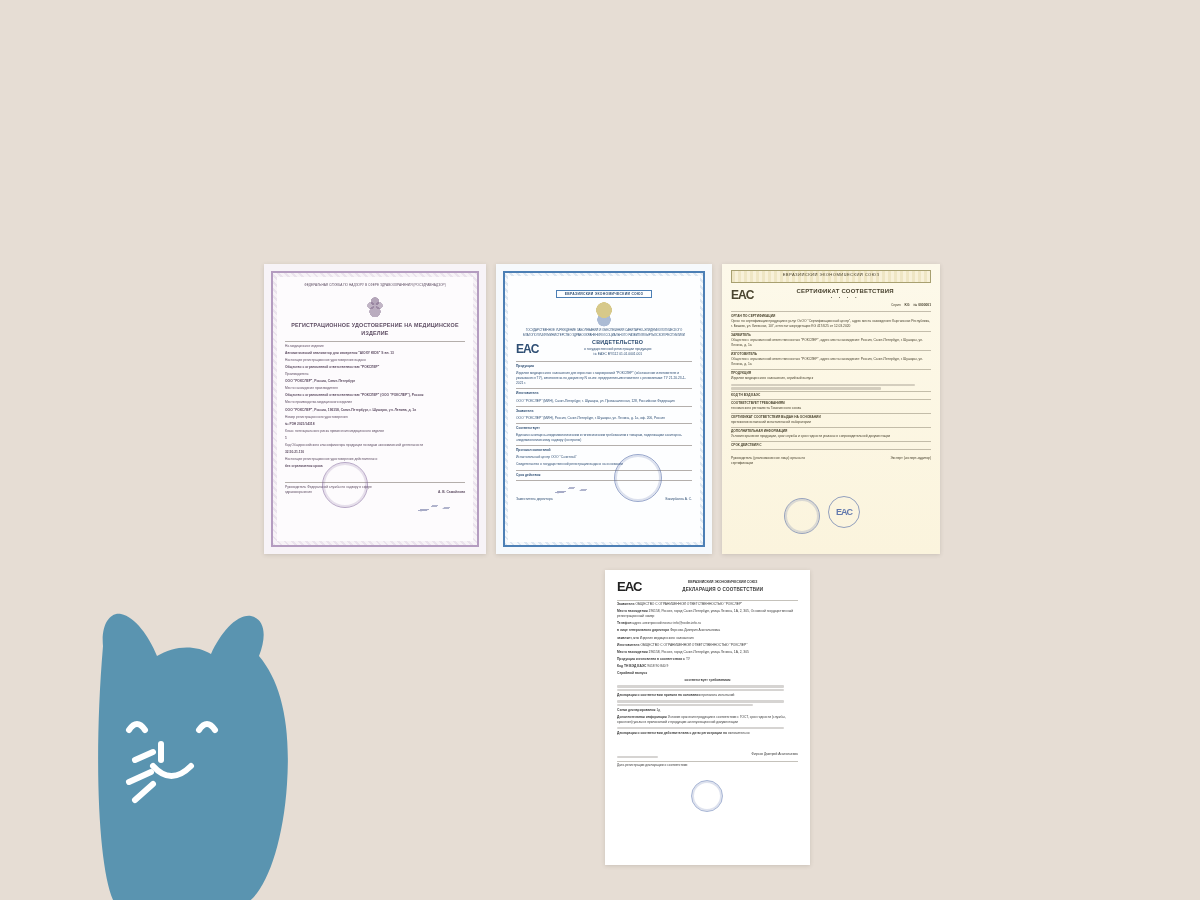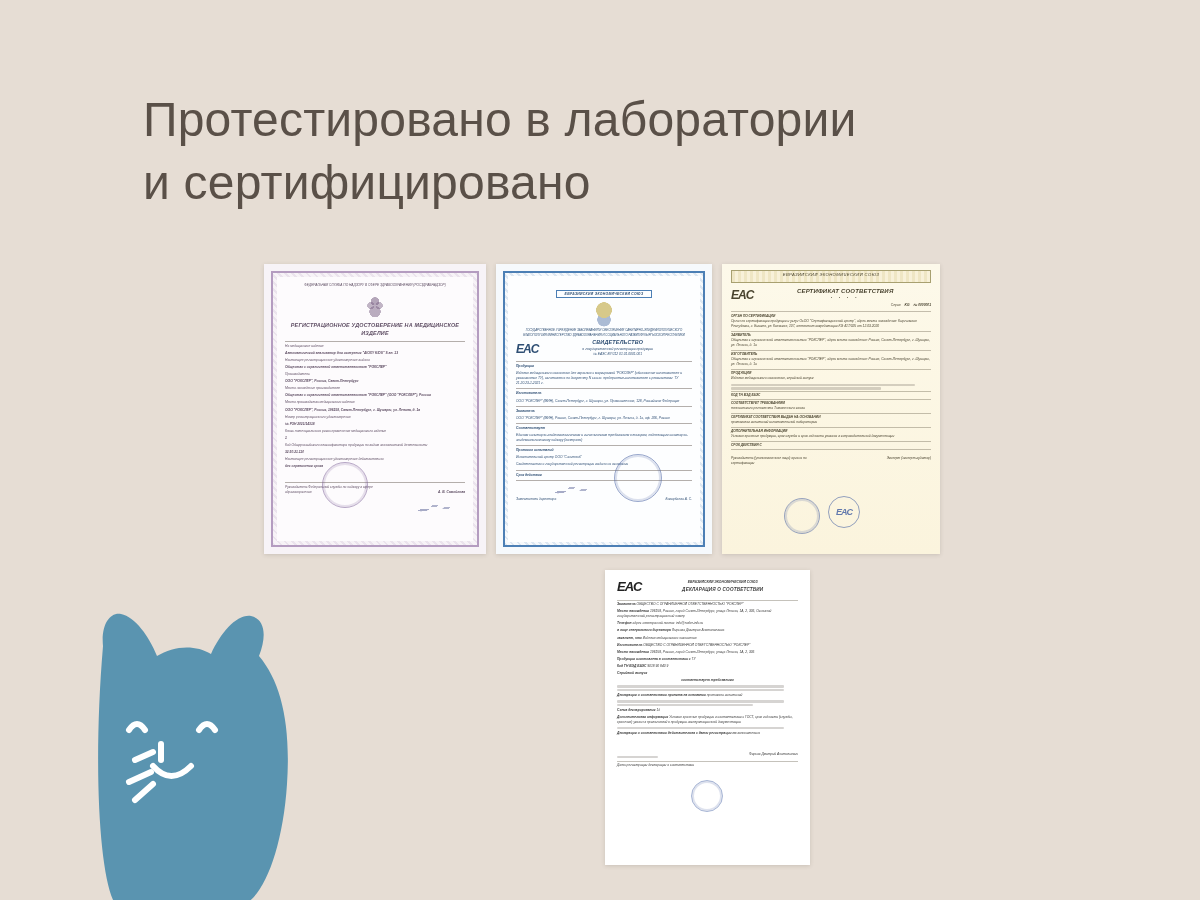--- a/index.html
+++ b/index.html
@@ -40,21 +40,20 @@
     position: absolute;
     left: 0;
     top: 0;
   }
   .cert {
     position: absolute;
     background: #ffffff;
     box-shadow: 0 1px 4px rgba(80,70,60,0.18);
     overflow: hidden;
     box-sizing: border-box;
-    font-style: italic;
   }
   .frame {
     position: absolute;
     inset: 7px;
     box-sizing: border-box;
   }
 
   
   #cert-reg { left: 264px; top: 264px; width: 222px; height: 290px; background: #f7f3f7; }
   #cert-reg .frame {
@@ -238,24 +237,20 @@
     top: 584px;
     width: 200px;
     height: 320px;
   }
 </style>
 </head>
 <body>
 
 <div class="slide">
 
-  <div class="headline">
-    <span class="line">Протестировано в лаборатории</span>
-    <span class="line">и сертифицировано</span>
-  </div>
 
   <div class="certs">
 
     <div class="cert" id="cert-reg">
       <div class="frame"></div>
       <div class="paper">
         <div class="tiny purple-txt" style="text-align:center;font-size:3.2px;">ФЕДЕРАЛЬНАЯ СЛУЖБА ПО НАДЗОРУ В СФЕРЕ ЗДРАВООХРАНЕНИЯ (РОСЗДРАВНАДЗОР)</div>
         <div class="emblem"></div>
         <div class="doc-title purple-txt">РЕГИСТРАЦИОННОЕ УДОСТОВЕРЕНИЕ НА МЕДИЦИНСКОЕ ИЗДЕЛИЕ</div>
         <div class="hr-dot"></div>

